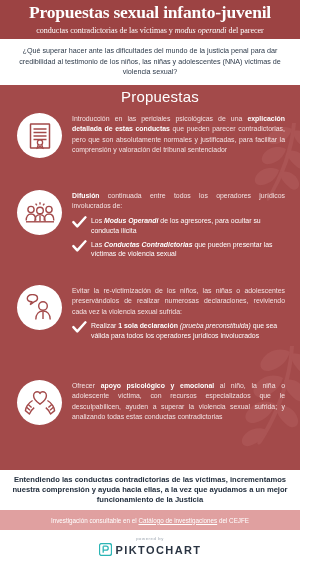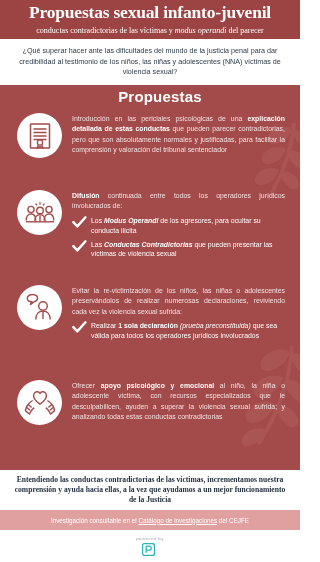--- a/index.html
+++ b/index.html
@@ -68,21 +68,21 @@
   }
 
   
   .leaf-deco { position:absolute; opacity:1; pointer-events:none; z-index:1; }
   .leaf-deco svg { display:block; }
 
   .section-title {
     position:absolute; left:0; top:3px; width:320px;
     text-align:center;
     font-family:"Liberation Sans", sans-serif;
-    font-weight:bold;
+    font-weight:normal;
     font-size:15px;
     color:#ffffff;
     letter-spacing:0.2px;
     z-index:3;
   }
 
   .block {
     position:absolute;
     display:flex;
     z-index:3;
@@ -128,21 +128,21 @@
   .bullet-text .light-ital { font-style:italic; font-weight:normal; }
 
   
   .conclusion-band {
     position:absolute; left:0; top:470px; width:300px; height:40px;
     background:#ffffff;
     display:flex; align-items:center; justify-content:center;
     z-index:4;
   }
   .conclusion-text {
-    font-family:Liberation Serif, serif;
+    font-family:Liberation Sans, sans-serif;
     font-weight:bold;
     font-size:7.6px;
     line-height:1.35;
     color:#24303f;
     text-align:center;
     width:280px;
   }
 
   
   .link-band {
@@ -364,16 +364,17 @@
   </div>
 
   <div class="pikto-band">
     <div class="powered">powered by</div>
     <div class="pikto-logo">
       <svg class="pikto-mark" width="13" height="13" viewBox="0 0 13 13">
         <rect x="0.5" y="0.5" width="12" height="12" rx="2.2" fill="none" stroke="#2bb5b5" stroke-width="1.3"></rect>
         <path d="M4.2 3.2 L4.2 9.8" stroke="#2bb5b5" stroke-width="1.3" fill="none"></path>
         <path d="M4.2 3.2 L7.2 3.2 A2 2 0 0 1 7.2 7.2 L4.2 7.2" fill="none" stroke="#2bb5b5" stroke-width="1.3"></path>
       </svg>
+      <span class="pikto-word">PIKTOCHART</span>
     </div>
   </div>
 
 </div>
 
 </body></html>

